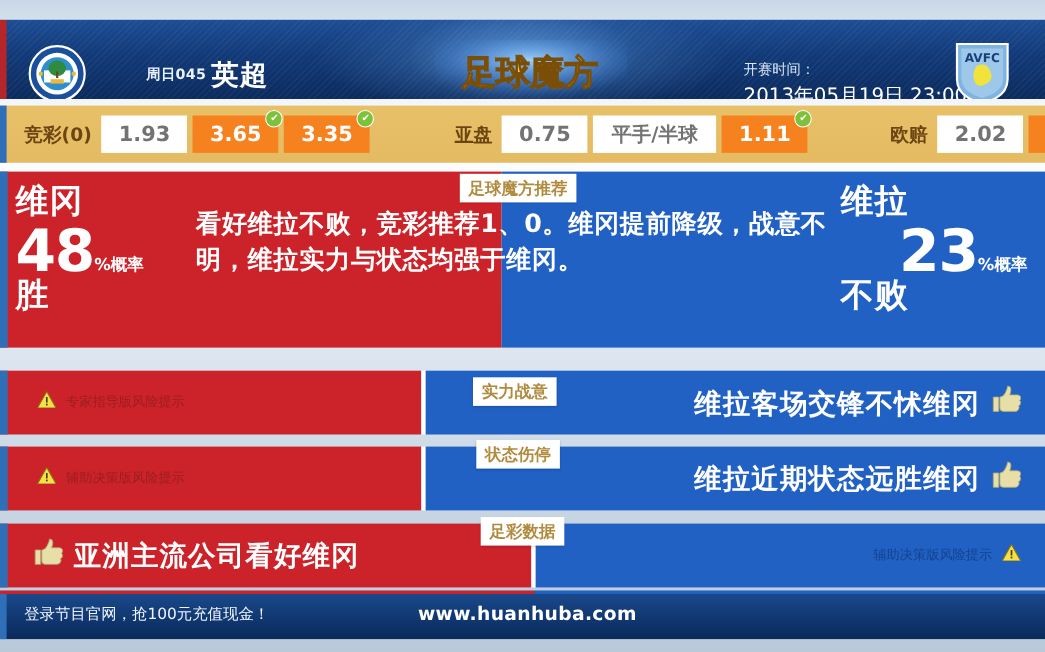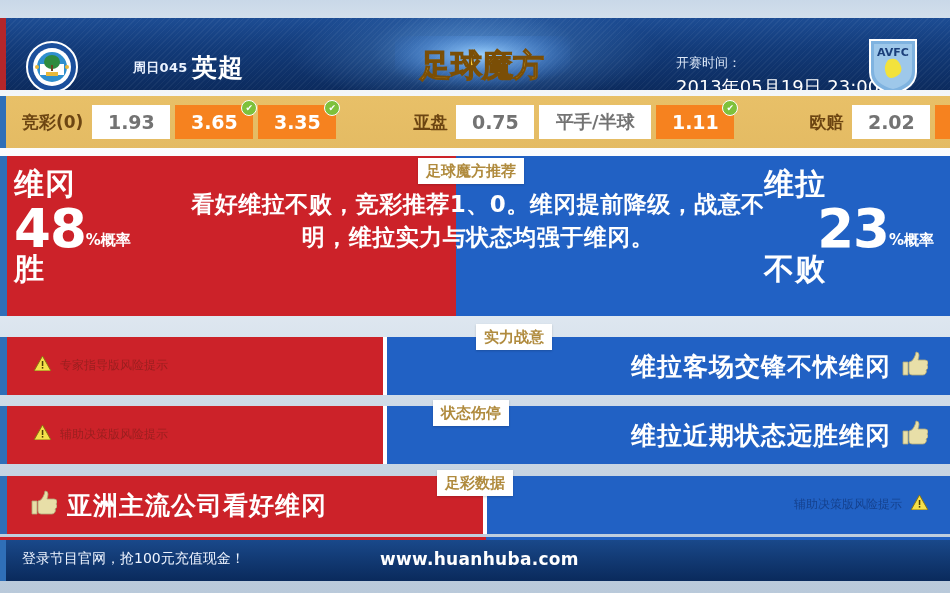--- a/index.html
+++ b/index.html
@@ -59,49 +59,49 @@
   .team-l{position:absolute;left:14px;top:12px;width:150px;text-align:left;color:#fff;}
   .team-r{position:absolute;right:16px;top:12px;width:170px;text-align:left;color:#fff;}
   .tname{font-size:30px;font-weight:bold;line-height:1.05;letter-spacing:1px;}
   .tpctrow{display:flex;align-items:flex-end;line-height:1;margin-top:2px;}
   .tpctrow.r{justify-content:flex-end;}
   .tpct{font-size:53px;font-weight:bold;letter-spacing:-1px;}
   .tpctsuf{font-size:15px;font-weight:bold;padding-bottom:7px;letter-spacing:0;}
   .tres{font-size:30px;font-weight:bold;line-height:1.05;letter-spacing:1px;margin-top:-2px;}
 
   .advice{position:absolute;left:178px;top:32px;width:600px;
-    color:#ffffff;font-size:23px;font-weight:bold;line-height:1.42;text-align:center;
+    color:#ffffff;font-size:23px;font-weight:bold;line-height:1.42;text-align:left;
     letter-spacing:.5px;}
 
   
   .tab{position:absolute;background:#ffffff;color:#b08b3e;font-size:15px;font-weight:bold;
     height:26px;line-height:26px;padding:0 8px;white-space:nowrap;z-index:6;
     box-shadow:0 1px 2px rgba(0,0,0,.18);}
   .tab-main{left:418px;top:158px;}
-  .tab-r1{left:430px;top:324px;margin-left:46px;}
+  .tab-r1{left:430px;top:343px;}
   .tab-r2{left:433px;top:400px;}
   .tab-r3{left:437px;top:470px;}
 
   
   .row{position:absolute;left:0;width:950px;height:58px;}
   .row1{top:337px;}
   .row2{top:406px;}
   .row3{top:476px;}
   .row .edge{position:absolute;left:0;top:0;width:7px;height:58px;background:#2f6fb8;}
   .row .redpart{position:absolute;top:0;height:58px;background:#cc2229;}
   .row .bluepart{position:absolute;top:0;height:58px;background:#2161c4;}
   .gap{position:absolute;top:0;height:58px;width:4px;background:#ffffff;}
 
   .warn-left{position:absolute;left:34px;top:19px;display:flex;align-items:center;gap:9px;}
   .warn-right{position:absolute;right:22px;top:19px;display:flex;align-items:center;gap:9px;}
   .warn-text{color:#9a1f1f;font-size:12px;white-space:nowrap;}
   .warn-text.blue{color:#15428f;}
 
   .stat-text{position:absolute;color:#ffffff;font-size:25px;font-weight:bold;letter-spacing:1px;
-    display:flex;align-items:center;gap:10px;white-space:nowrap;}
+    display:flex;align-items:flex-start;gap:10px;white-space:nowrap;}
   .stat-r1{right:22px;top:13px;}
   .stat-r2{right:22px;top:13px;}
   .stat-r3{left:30px;top:13px;}
 
   
   .footer{position:absolute;left:0;top:537px;width:950px;height:44px;
     background:linear-gradient(180deg,#1b4b8e 0%,#123a74 50%,#0a2a5c 100%);}
   .f-top-red{position:absolute;left:0;top:0;width:486px;height:3px;background:#cc2229;}
   .f-top-blue{position:absolute;left:486px;top:0;width:464px;height:3px;background:#2161c4;}
   .f-edge{position:absolute;left:0;top:3px;width:6px;height:41px;background:#2f6fb8;}

